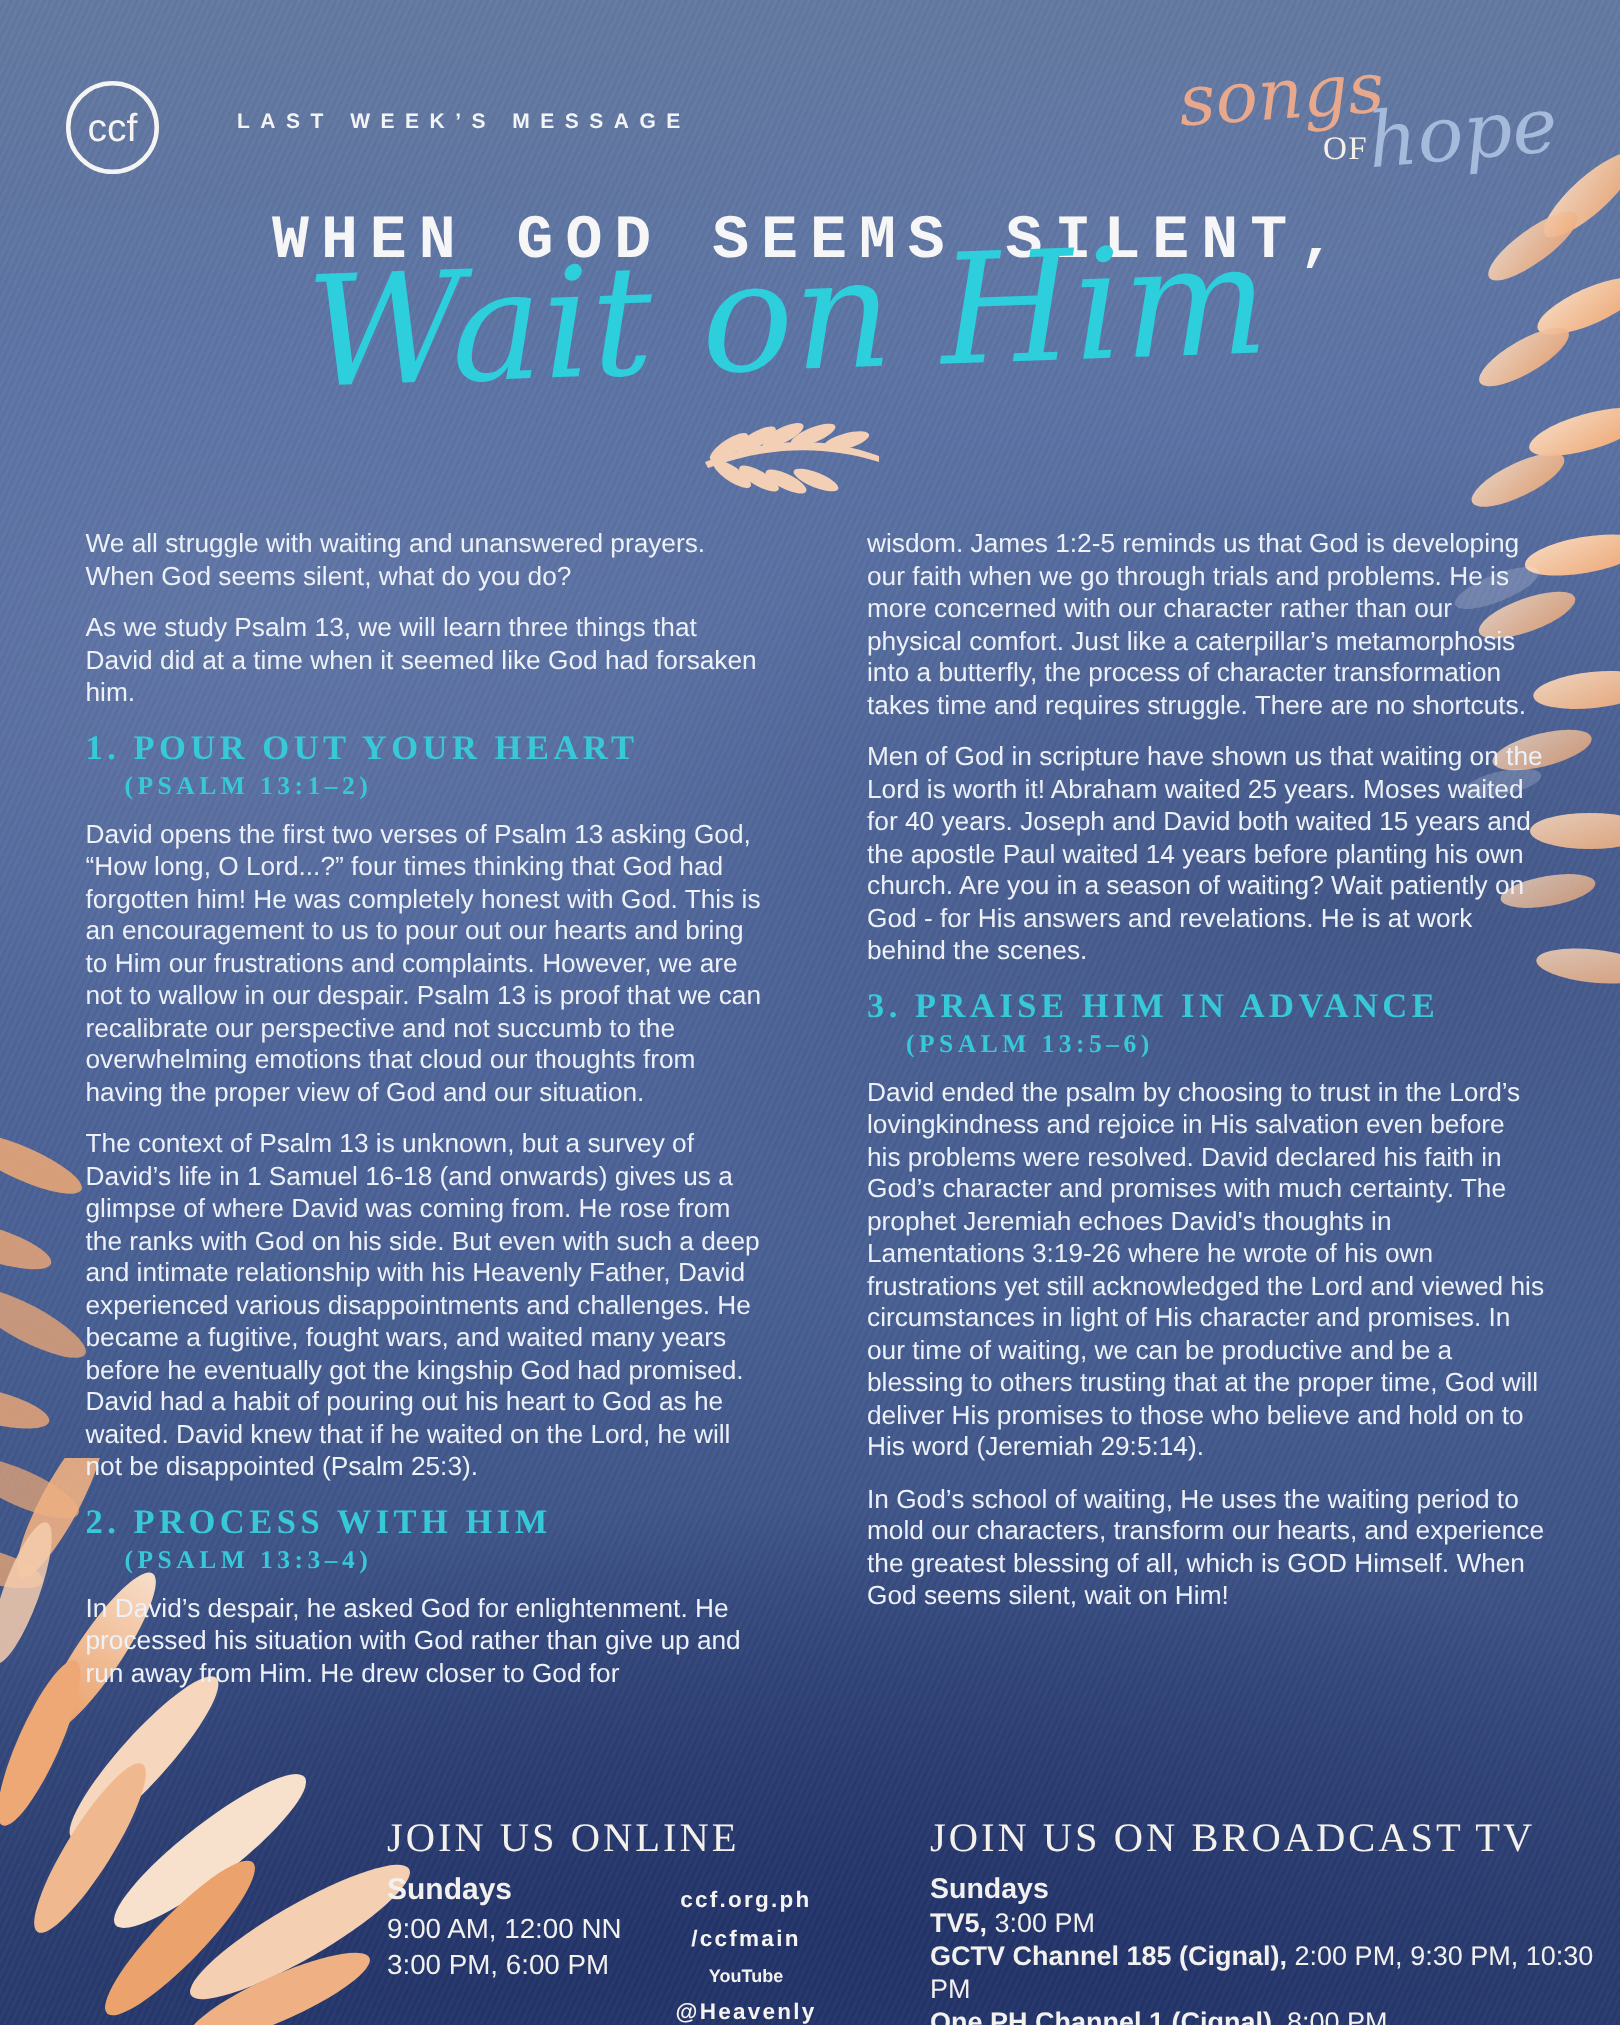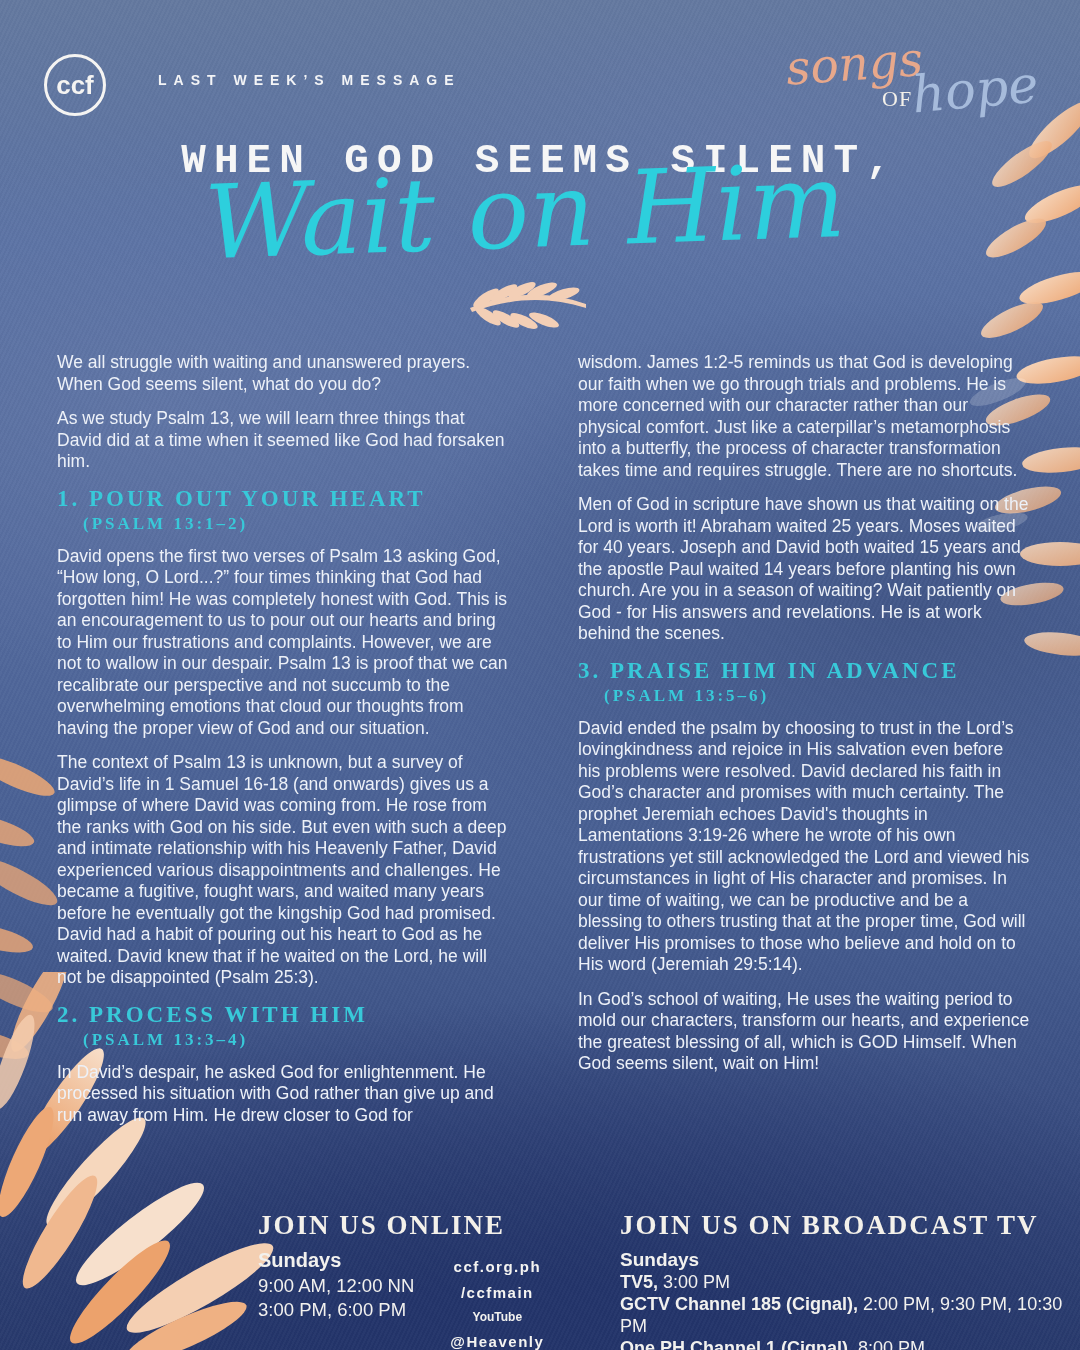--- a/index.html
+++ b/index.html
@@ -17,21 +17,21 @@
   }
   .texture{
     position:absolute;inset:0;pointer-events:none;
     background-image:repeating-linear-gradient(115deg, rgba(255,255,255,0.025) 0 2px, rgba(0,0,0,0.015) 2px 4px);
   }
   
   .logo{
     position:absolute;left:44px;top:54px;width:56px;height:56px;
     border:3px solid #f5f4f2;border-radius:50%;
     display:flex;align-items:center;justify-content:center;
-    color:#f5f4f2;font-weight:bold;font-size:26px;letter-spacing:0;
+    color:#f5f4f2;font-weight:normal;font-size:26px;letter-spacing:0;
     font-family:"Liberation Sans",sans-serif;
   }
   .header-label{
     position:absolute;left:126px;top:72px;
     color:#f3f4f6;font-size:14px;font-weight:bold;letter-spacing:7px;margin-left:32px;
   }
   
   .brand{position:absolute;right:52px;top:34px;width:250px;height:115px;}
   .brand .songs{
     position:absolute;left:8px;top:2px;
@@ -66,21 +66,21 @@
   .sec-h{
     font-family:"Liberation Serif","DejaVu Serif",serif;font-weight:bold;
     color:#38c9d9;font-size:23px;letter-spacing:3px;margin:3px 0 2px 0;line-height:26px;
   }
   .sec-ref{
     font-family:"Liberation Serif","DejaVu Serif",serif;font-weight:bold;
     color:#38c9d9;font-size:17px;letter-spacing:3px;margin:0 0 12px 26px;line-height:20px;
   }
   
   .footer-title{
-    font-family:"Liberation Serif","DejaVu Serif",serif;font-weight:bold;
+    font-family:"Liberation Serif","DejaVu Serif",serif;font-weight:normal;
     color:#f4f1ea;font-size:27px;letter-spacing:2px;margin:0 0 8px 0;
   }
   .footer-online{position:absolute;left:258px;top:1210px;color:#f2f1ee;}
   .fo-cols{display:flex;gap:36px;}
   .fo-day{font-weight:bold;font-size:20px;margin-bottom:2px;}
   .fo-time{font-size:18.5px;line-height:24px;}
   .social-row{display:flex;align-items:center;gap:9px;height:26px;flex-direction:column;}
   .social-label{font-weight:bold;font-size:15px;letter-spacing:1.5px;color:#f5f4f1;}
   .yt-word{font-weight:bold;font-size:12px;letter-spacing:0;}
   .footer-broadcast{position:absolute;left:620px;top:1210px;color:#f2f1ee;}

